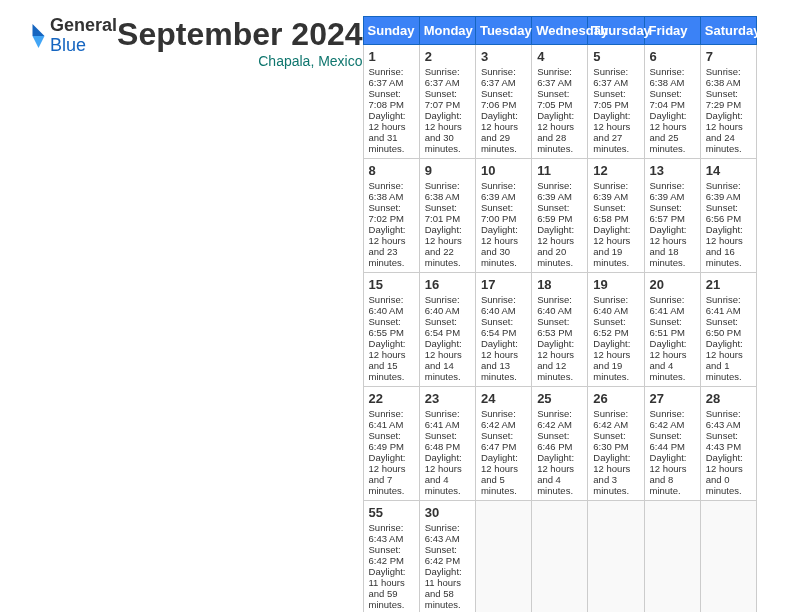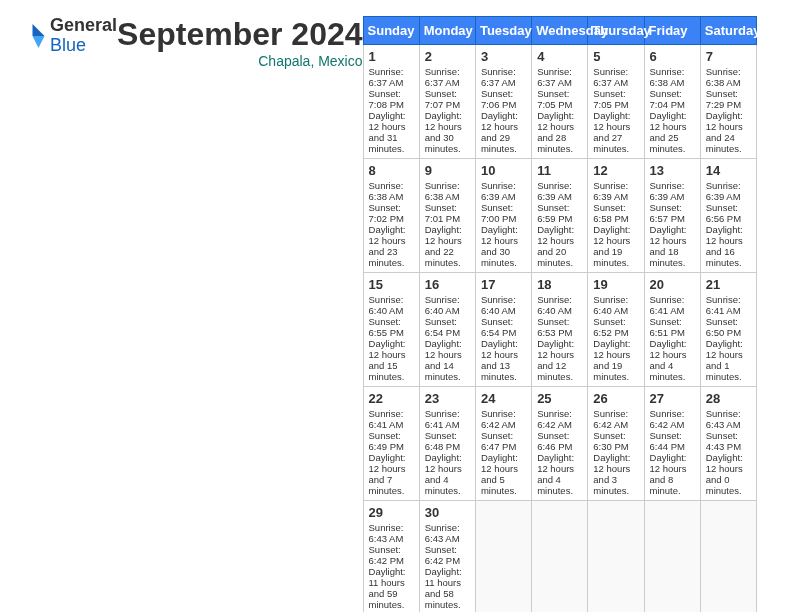--- a/index.html
+++ b/index.html
@@ -327,21 +327,21 @@
           <td>
             <span class="day-num">28</span>
             <div>Sunrise: 6:43 AM</div>
             <div>Sunset: 4:43 PM</div>
             <div>Daylight: 12 hours</div>
             <div>and 0 minutes.</div>
           </td>
         </tr>
         <tr>
           <td>
-            <span class="day-num">29</span>
+            <span class="day-num">55</span>
             <div>Sunrise: 6:43 AM</div>
             <div>Sunset: 6:42 PM</div>
             <div>Daylight: 11 hours</div>
             <div>and 59 minutes.</div>
           </td>
           <td>
             <span class="day-num">30</span>
             <div>Sunrise: 6:43 AM</div>
             <div>Sunset: 6:42 PM</div>
             <div>Daylight: 11 hours</div>

